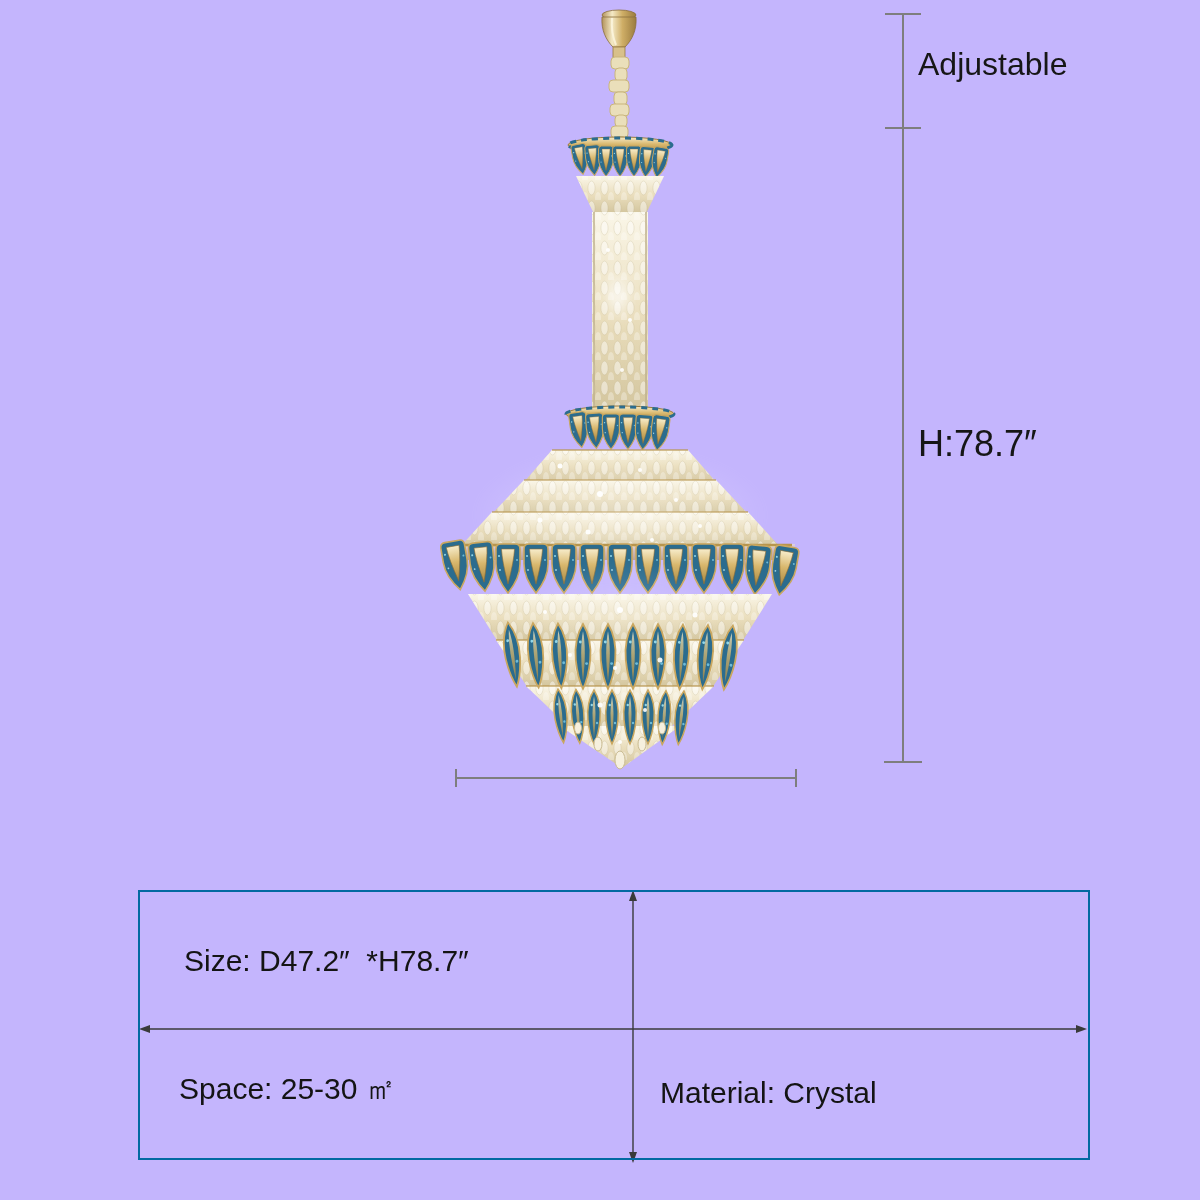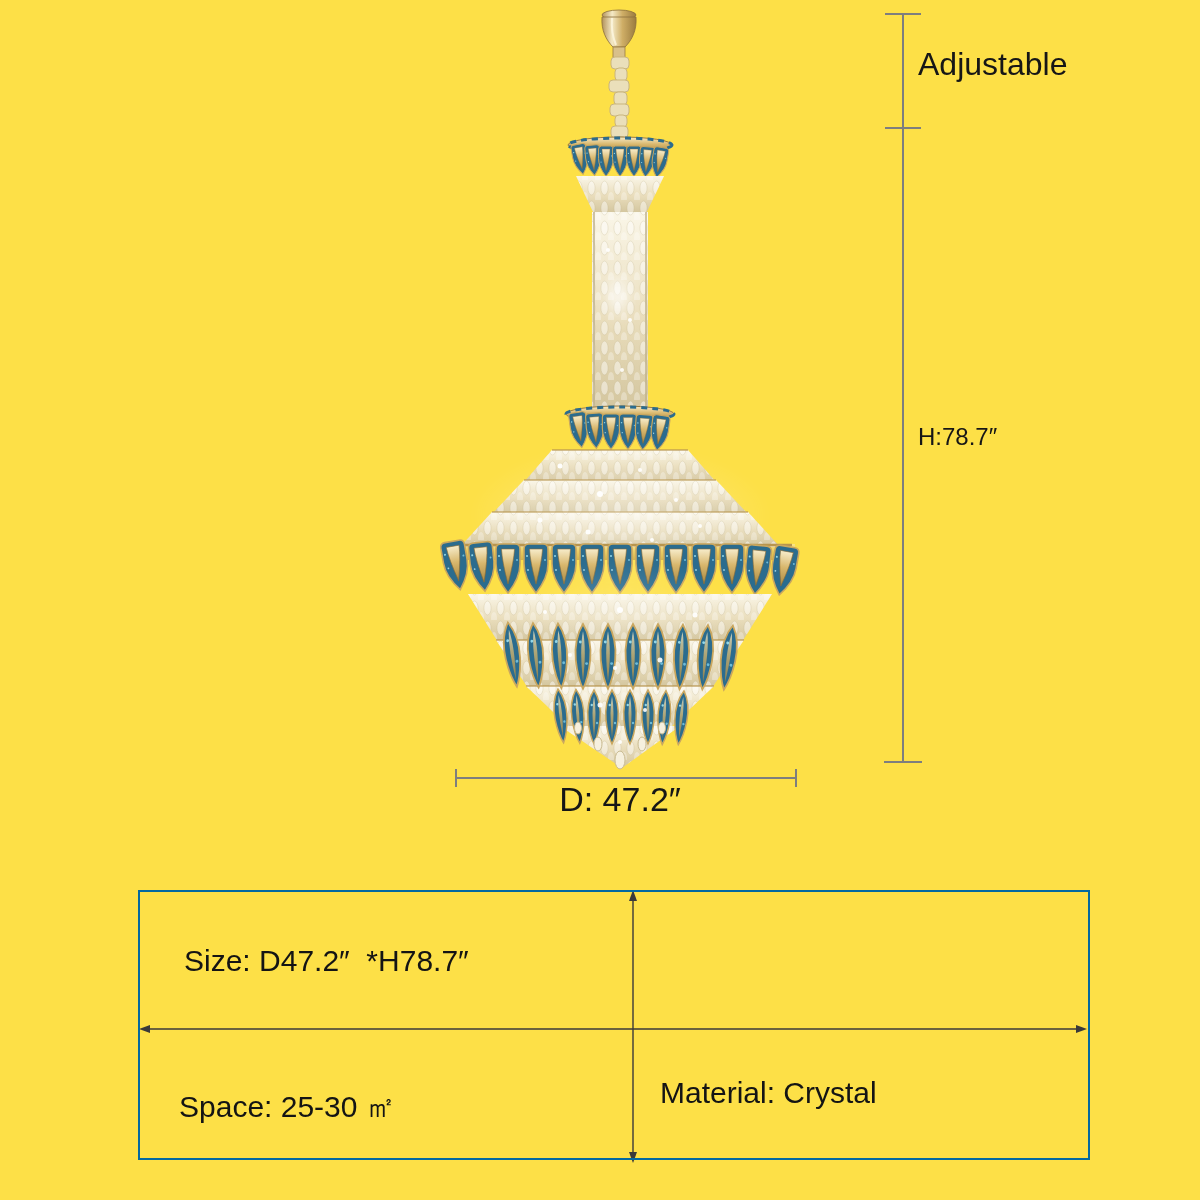--- a/index.html
+++ b/index.html
@@ -1,27 +1,27 @@
 <!DOCTYPE html>
 <html><head>
 <meta charset="utf-8">
 <style>
   html,body{margin:0;padding:0;}
   body{font-family:"Liberation Sans",sans-serif;}
-  .stage{position:relative;width:1200px;height:1200px;background:#fde047;overflow:hidden;}
+  .stage{position:relative;width:1200px;height:1200px;background:#c4b5fd;overflow:hidden;}
   .chart-svg{position:absolute;left:0;top:0;}
   .dim-label{position:absolute;color:#161616;white-space:pre;}
   .label-adjustable{left:918px;top:46px;font-size:32px;}
-  .label-height{left:918px;top:423px;font-size:24px;}
+  .label-height{left:918px;top:423px;font-size:36px;}
   .label-diameter{left:470px;top:780px;width:300px;text-align:center;font-size:34px;}
   .spec-table{position:absolute;left:138px;top:890px;width:948px;height:266px;border:2px solid #0369a1;}
   .spec-cell{position:absolute;display:flex;align-items:center;color:#141414;font-size:30px;white-space:pre;}
   .cell-size{left:44px;top:0;height:138px;}
   .cell-bulb{left:518px;top:0;height:138px;}
-  .cell-space{left:39px;top:152px;height:126px;}
+  .cell-space{left:39px;top:134px;height:126px;}
   .cell-material{left:520px;top:138px;height:126px;}
 </style>
 </head>
 <body>
 
 <div class="stage">
 
   <svg class="chart-svg" width="1200" height="1200" viewBox="0 0 1200 1200">
     <defs>
       <linearGradient id="goldV" x1="0" y1="0" x2="0" y2="1">
@@ -241,21 +241,20 @@
       <polygon points="139,1029 150,1025 150,1033" stroke="none"></polygon>
       <polygon points="1087,1029 1076,1025 1076,1033" stroke="none"></polygon>
       <line x1="633" y1="899" x2="633" y2="1154"></line>
       <polygon points="633,890 629,901 637,901" stroke="none"></polygon>
       <polygon points="633,1163 629,1152 637,1152" stroke="none"></polygon>
     </g>
   </svg>
 
   <div class="dim-label label-adjustable">Adjustable</div>
   <div class="dim-label label-height">H:78.7″</div>
-  <div class="dim-label label-diameter">D: 47.2″</div>
 
   <div class="spec-table">
     <div class="spec-cell cell-size">Size: D47.2″  *H78.7″</div>
     <div class="spec-cell cell-space">Space: 25-30 ㎡</div>
     <div class="spec-cell cell-material">Material: Crystal</div>
   </div>
 
 </div>
 
 </body></html>

